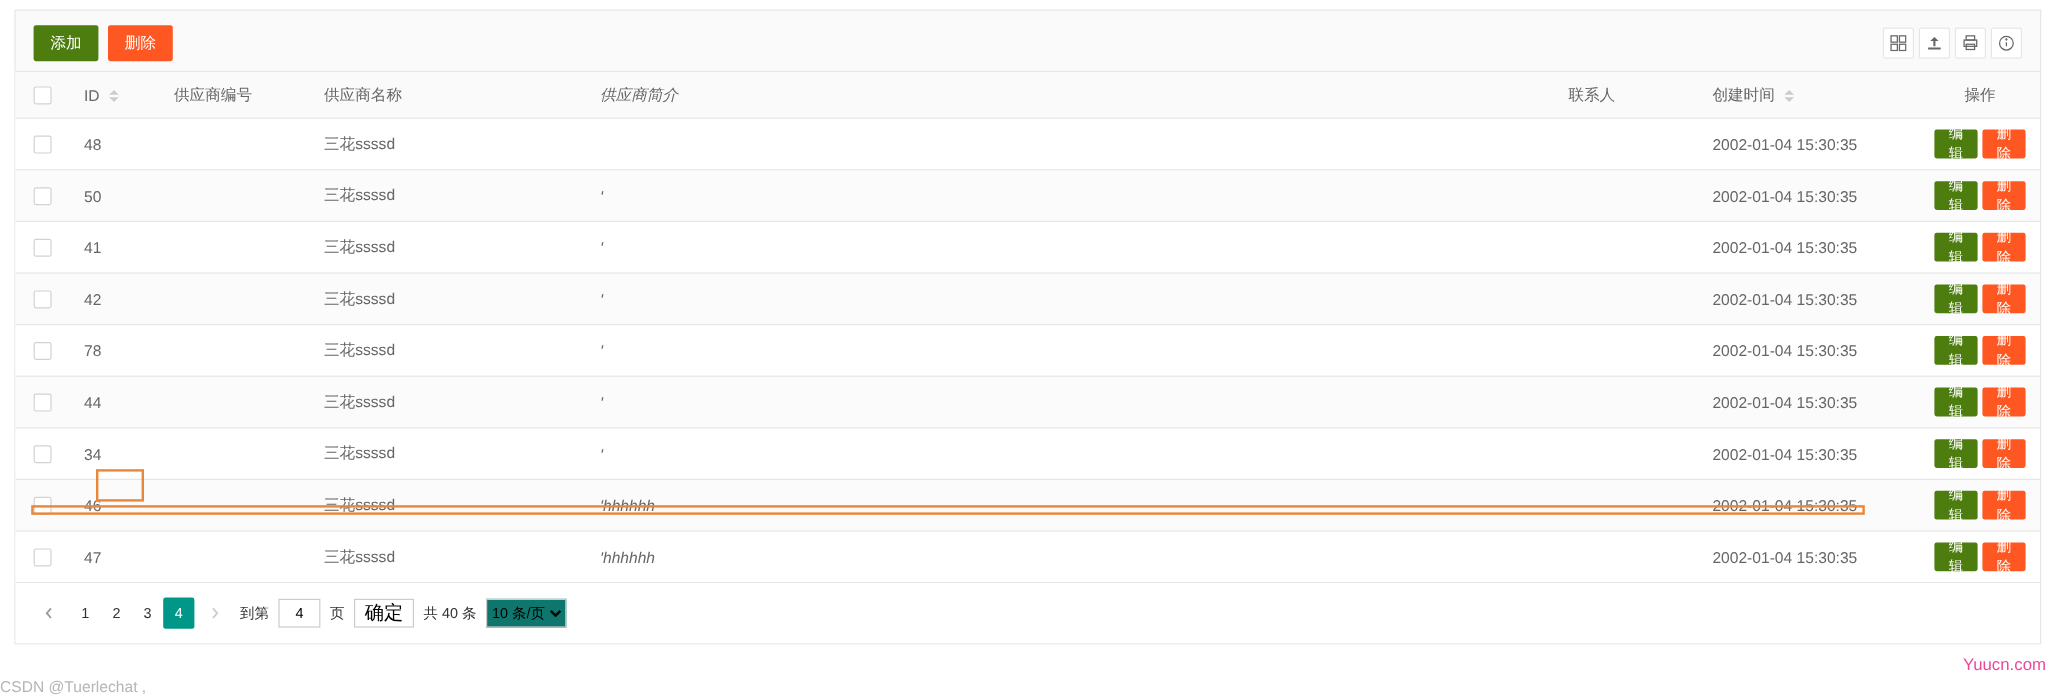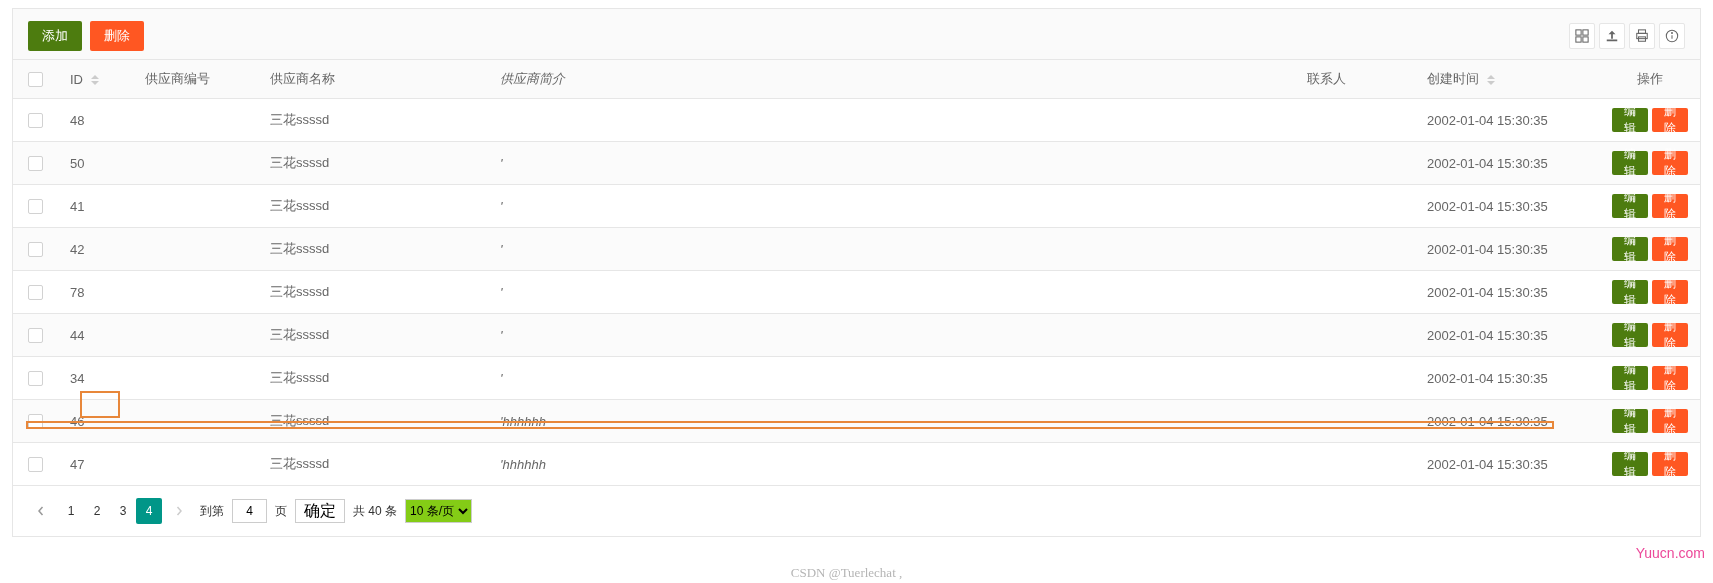--- a/index.html
+++ b/index.html
@@ -37,22 +37,22 @@
 .highlight-box { border: 2px solid #e8873a; position: absolute; pointer-events: none; }
 .hl1 { left: 67px; top: 382px; width: 40px; height: 27px; }
 .hl2 { left: 13px; top: 412px; width: 1528px; height: 8px; }
 .pager { display: flex; align-items: center; gap: 4px; padding: 12px 15px; background: #fff; font-size: 12px; color: #333; }
 .pager-btn { min-width: 26px; height: 26px; display: flex; align-items: center; justify-content: center; cursor: pointer; border-radius: 2px; padding: 0 6px; }
 .pager-btn.active { background: #009688; color: #fff; }
 .pager-btn.nav svg { width: 10px; height: 10px; }
 .pager-text { margin: 0 4px; color: #333; }
 .pager-input { width: 35px; height: 24px; border: 1px solid #ccc; text-align: center; font-size: 12px; }
 .pager-gobtn { height: 24px; border: 1px solid #ccc; background: #fff; padding: 0 8px; font-size: 16px; cursor: pointer; }
-.pager-select { height: 24px; border: 1px solid #ccc; font-size: 12px; background: #84cc16; }
-.footer-watermark { text-align: center; padding-right: 20px; color: #b5b5b5; font-size: 13px; font-family: Liberation Serif, serif; }
+.pager-select { height: 24px; border: 1px solid #ccc; font-size: 12px; background: #0f766e; }
+.footer-watermark { text-align: left; padding-right: 20px; color: #b5b5b5; font-size: 13px; }
 .footer-brand { text-align: right; padding-right: 8px; color: #ec4899; font-size: 14px; margin-bottom: 4px; }
 .rel { position: relative; }
 </style>
 </head>
 <body>
 
 <div class="panel rel">
   <div class="toolbar">
     <div class="toolbar-left">
       <button class="btn btn-primary">添加</button>

